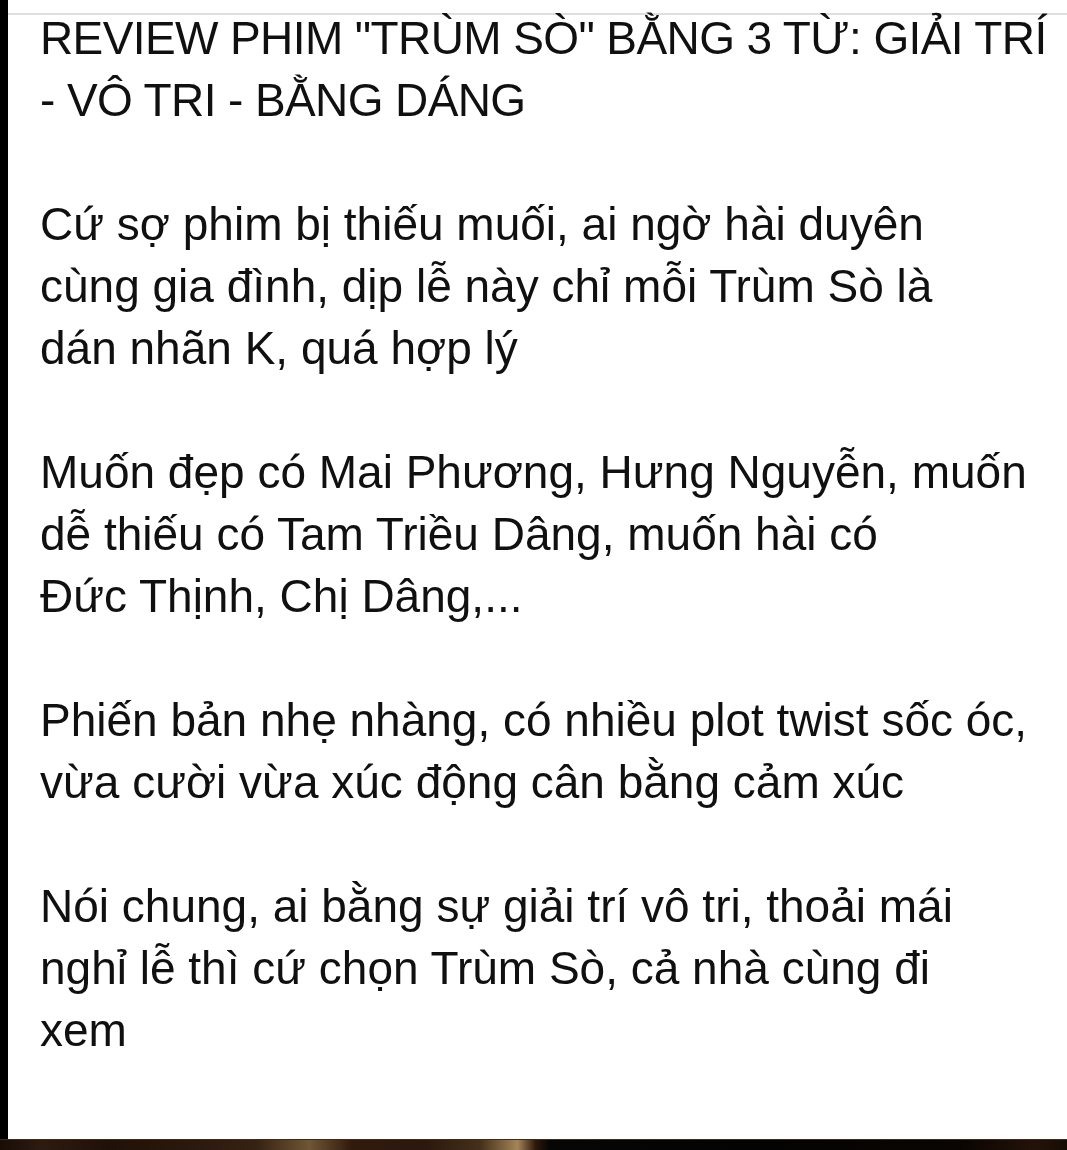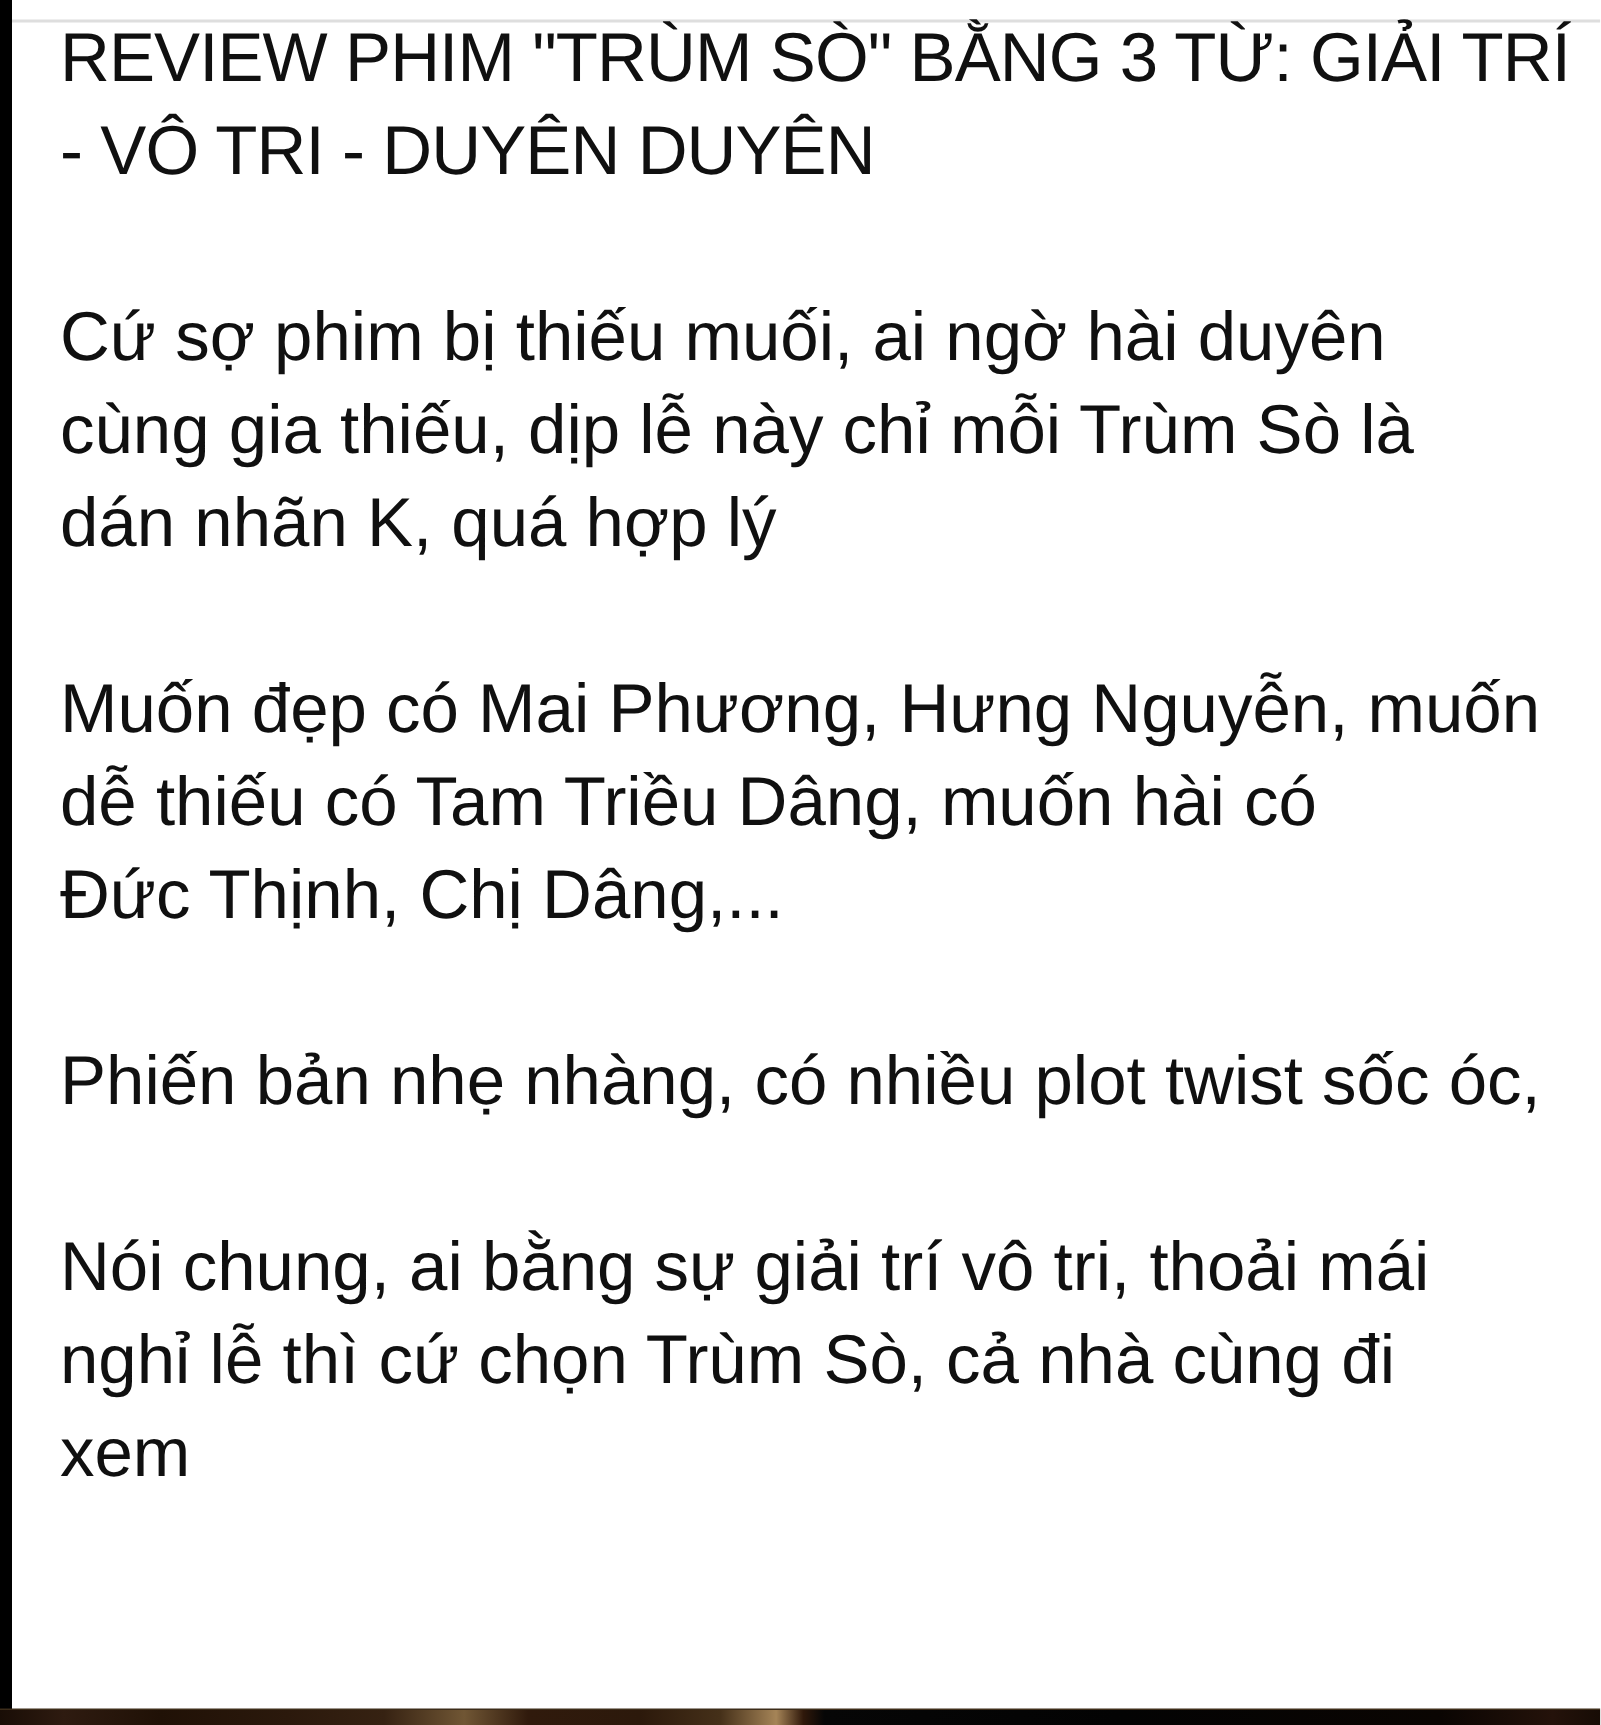--- a/index.html
+++ b/index.html
@@ -72,37 +72,38 @@
 
 <div class="screen">
 
   <div class="left-bar"></div>
   <div class="top-divider"></div>
 
   <div class="post-text">
 
     <div class="para title">
       <div class="line">REVIEW PHIM "TRÙM SÒ" BẰNG 3 TỪ: GIẢI TRÍ</div>
-      <div class="line">- VÔ TRI - DUYÊN DUYÊN</div>
+      <div class="line">- VÔ TRI - BẰNG DÁNG</div>
     </div>
 
     <div class="para">
       <div class="line">Cứ sợ phim bị thiếu muối, ai ngờ hài duyên</div>
-      <div class="line">cùng gia thiếu, dịp lễ này chỉ mỗi Trùm Sò là</div>
+      <div class="line">cùng gia đình, dịp lễ này chỉ mỗi Trùm Sò là</div>
       <div class="line">dán nhãn K, quá hợp lý</div>
     </div>
 
     <div class="para">
       <div class="line">Muốn đẹp có Mai Phương, Hưng Nguyễn, muốn</div>
       <div class="line">dễ thiếu có Tam Triều Dâng, muốn hài có</div>
       <div class="line">Đức Thịnh, Chị Dâng,...</div>
     </div>
 
     <div class="para">
       <div class="line">Phiến bản nhẹ nhàng, có nhiều plot twist sốc óc,</div>
+      <div class="line">vừa cười vừa xúc động cân bằng cảm xúc</div>
     </div>
 
     <div class="para">
       <div class="line">Nói chung, ai bằng sự giải trí vô tri, thoải mái</div>
       <div class="line">nghỉ lễ thì cứ chọn Trùm Sò, cả nhà cùng đi</div>
       <div class="line">xem</div>
     </div>
 
   </div>
 

